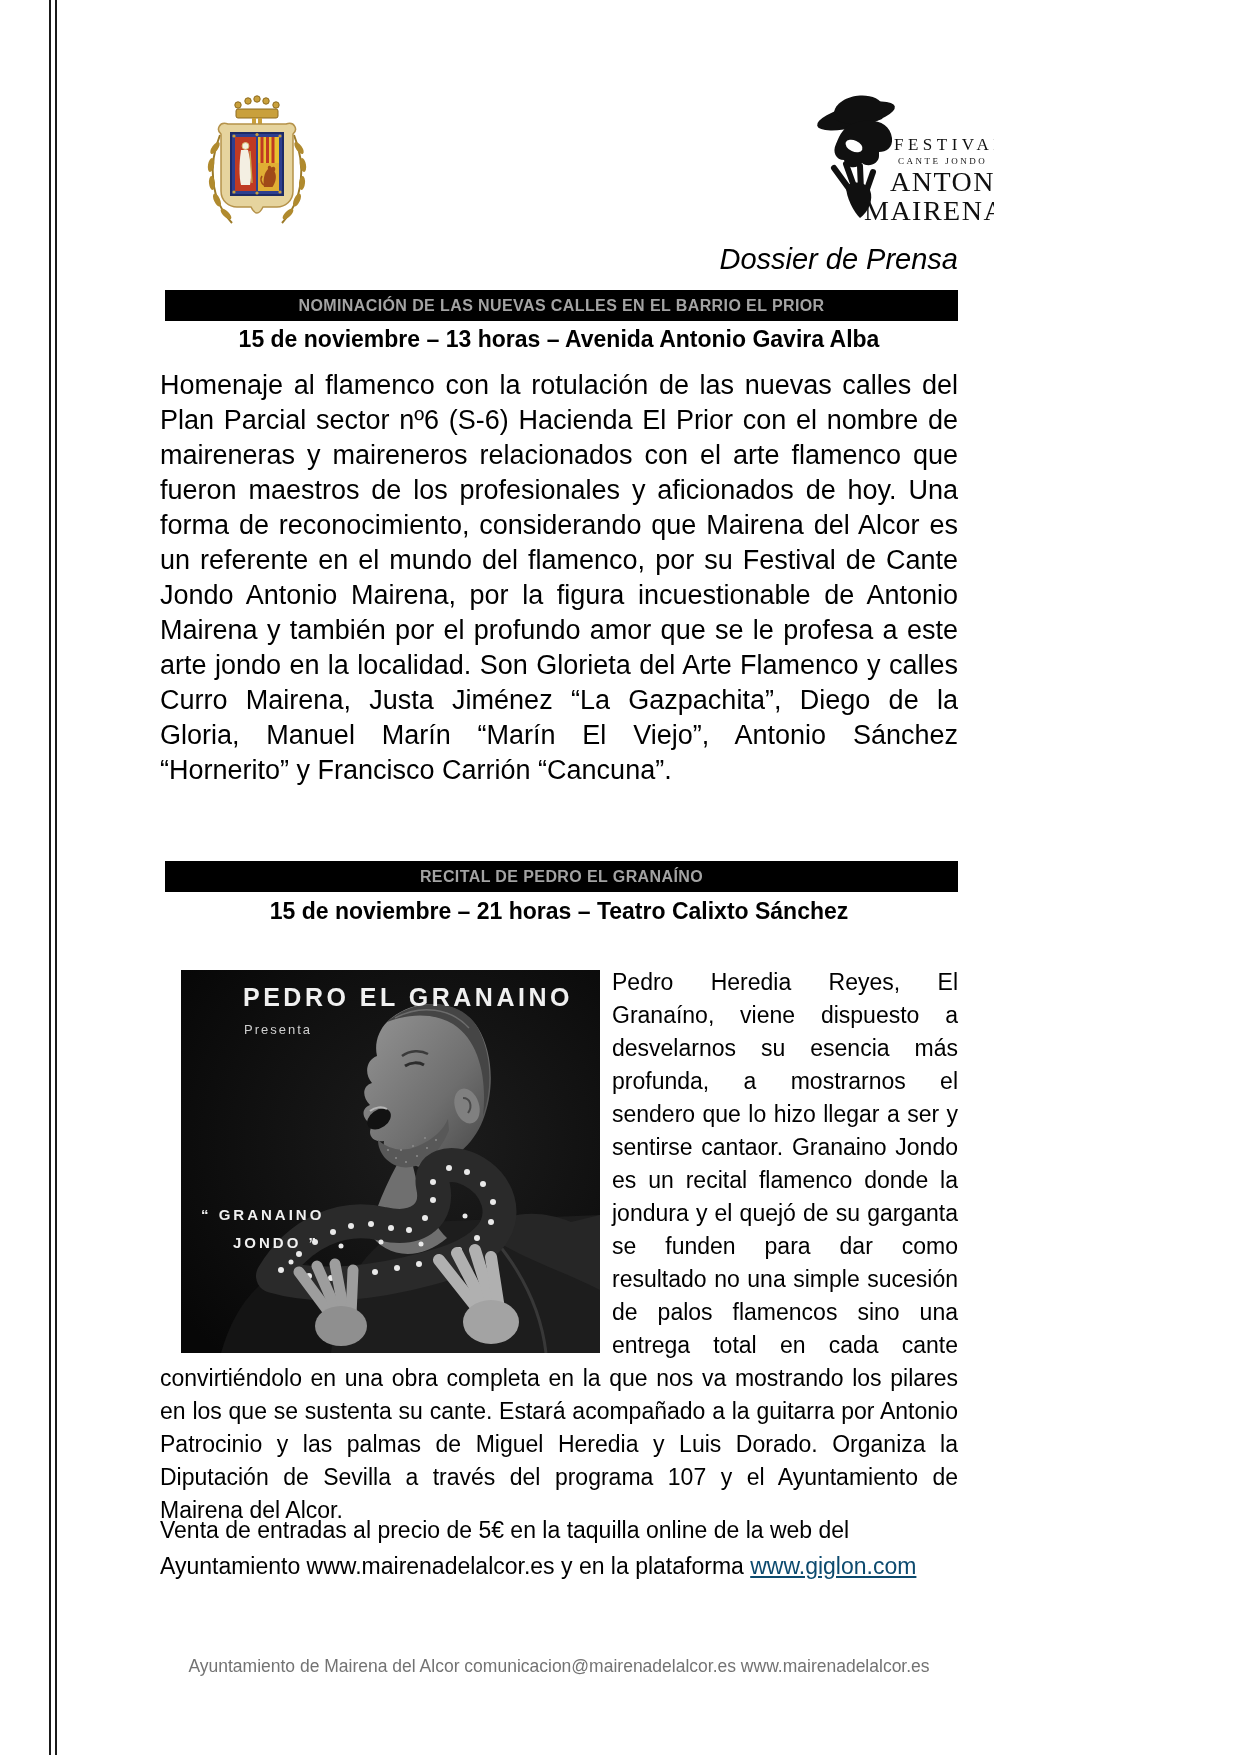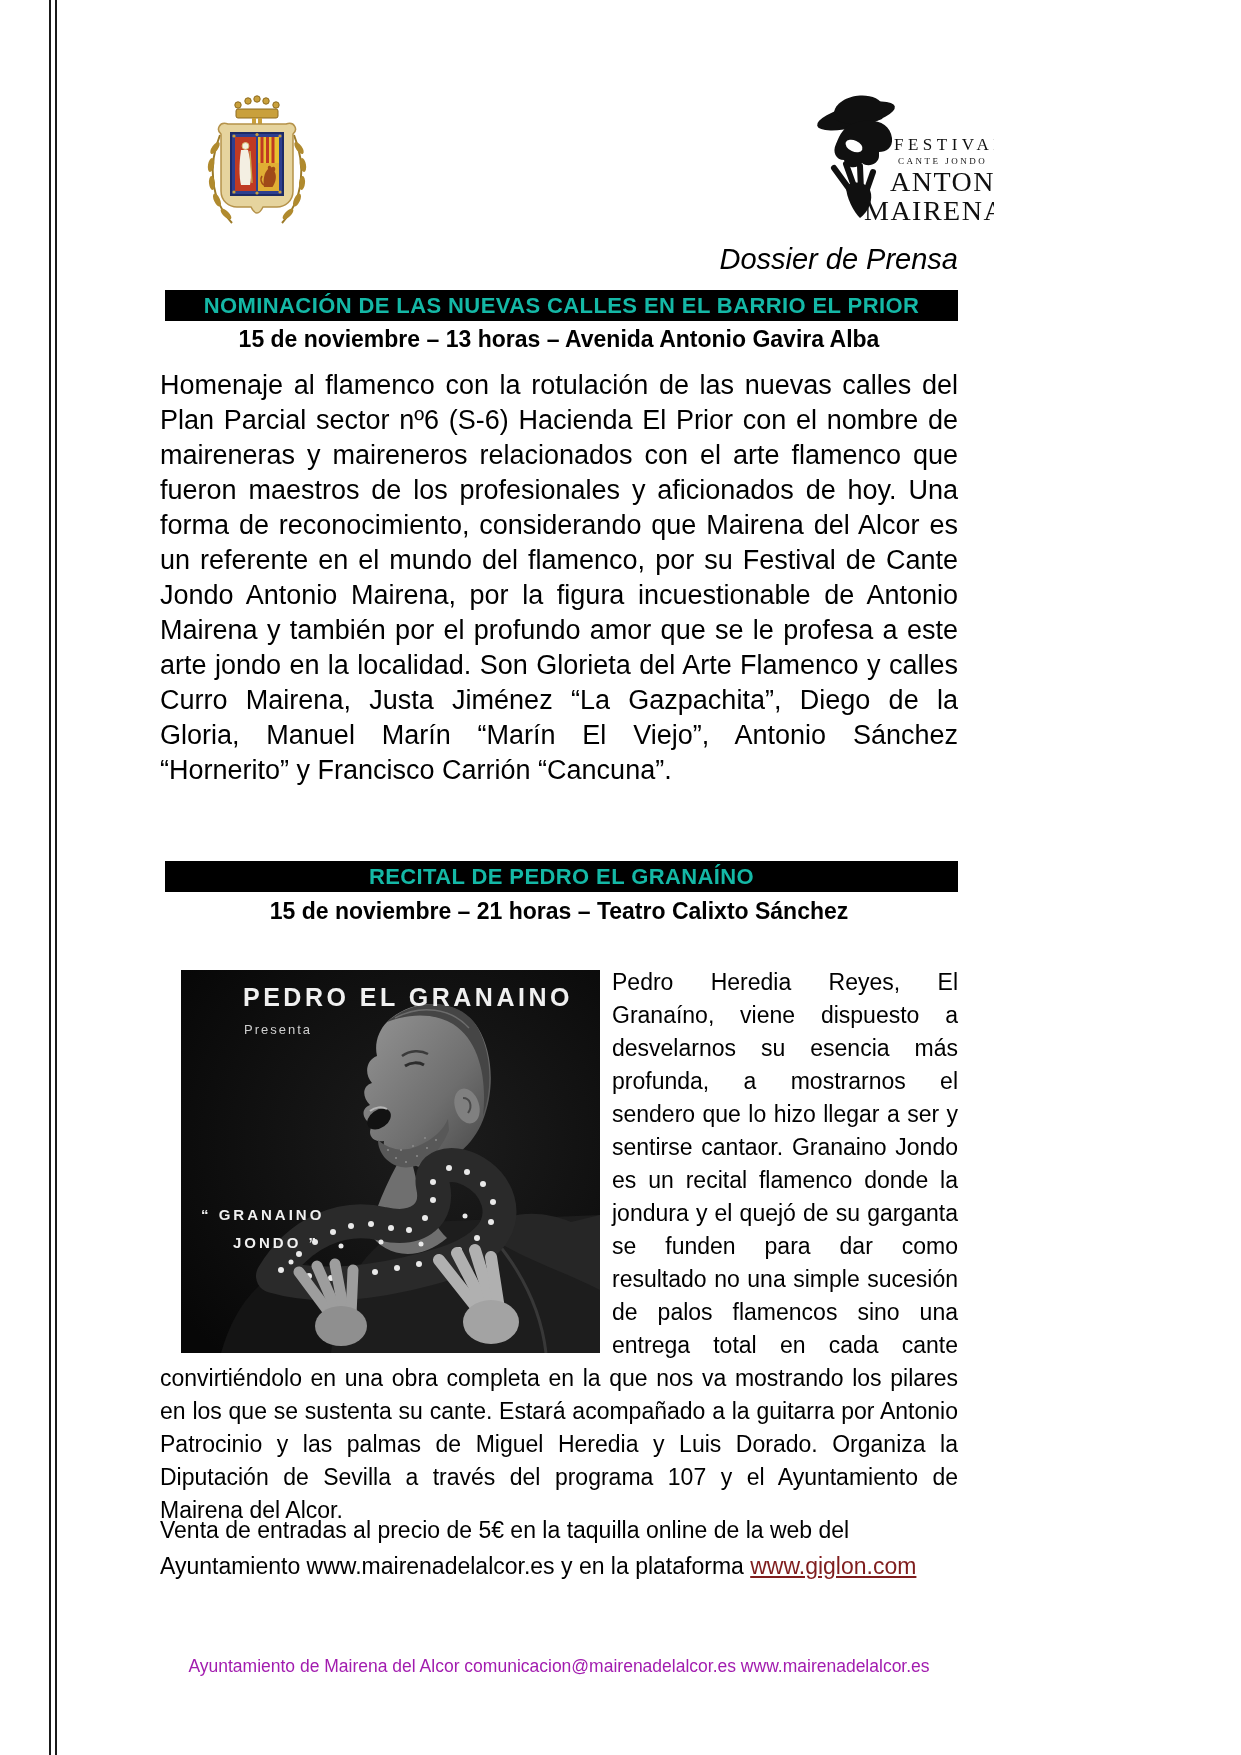--- a/index.html
+++ b/index.html
@@ -10,39 +10,39 @@
   .vline{position:absolute;top:0;bottom:0;width:2px;background:#1b1b1b;}
   .vl1{left:49px}.vl2{left:55px}.vl3{left:1186px}.vl4{left:1192px}
 
   .coat{position:absolute;left:200px;top:93px;width:114px;height:140px;}
   .logo{position:absolute;left:794px;top:86px;width:214px;height:146px;}
 
   .dossier{position:absolute;left:160px;top:245px;width:798px;text-align:right;
     font-style:italic;font-size:29px;line-height:28px;}
 
   .banner{position:absolute;left:165px;width:793px;height:31px;background:#000;
-    color:#14b8a6;font-weight:bold;font-size:22px;text-align:center;line-height:31px;letter-spacing:.4px;}
+    color:#a3a3a3;font-weight:bold;font-size:16px;text-align:center;line-height:31px;letter-spacing:.4px;}
   .banner1{top:290px}.banner2{top:861px}
 
   .subtitle{position:absolute;left:160px;width:798px;text-align:center;font-weight:bold;font-size:23px;}
   .subtitle1{top:326px}.subtitle2{top:898px}
 
   .para1{position:absolute;left:160px;top:368px;width:798px;font-size:27px;
     line-height:35px;text-align:justify;}
 
   .section2{position:absolute;left:160px;top:966px;width:798px;font-size:23px;
     line-height:33px;text-align:justify;}
   .poster{float:left;width:419px;height:383px;margin:4px 12px 4px 21px;background:#0c0c0c;}
 
   .venta{position:absolute;left:160px;top:1512px;width:798px;text-align:left;
     font-size:23px;line-height:36px;}
-  .venta a{color:#7f1d1d;cursor:pointer;}
+  .venta a{color:#0c4a6e;cursor:pointer;}
 
   .footer{position:absolute;left:160px;top:1656px;width:798px;text-align:center;
-    font-size:17.5px;color:#a21caf;}
+    font-size:17.5px;color:#737373;}
 
   svg text{user-select:none;}
 </style>
 </head>
 <body>
 
 <div class="page">
 
   <div class="vline vl1"></div>
   <div class="vline vl2"></div>

